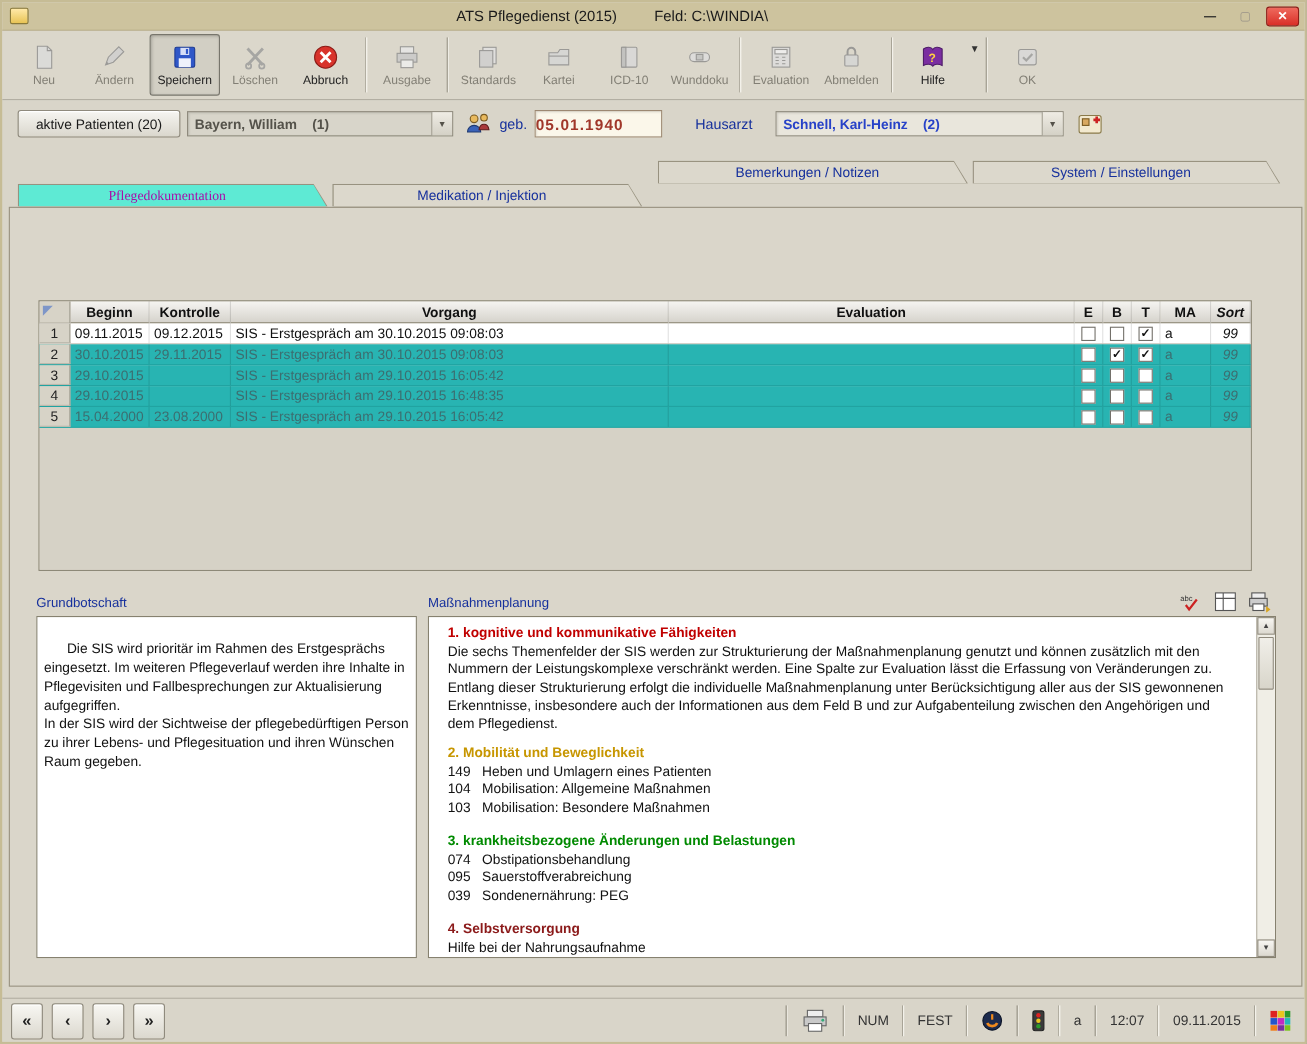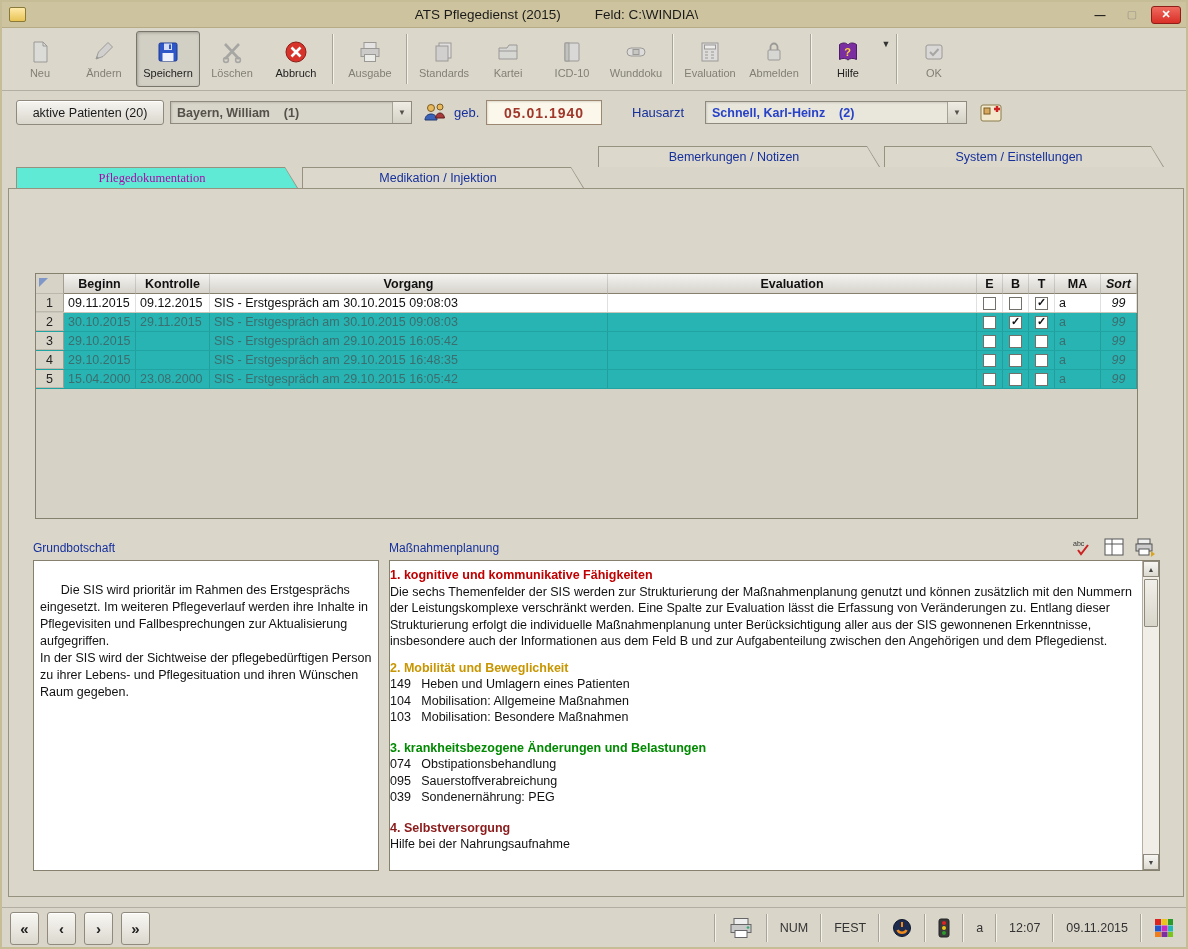--- a/index.html
+++ b/index.html
@@ -53,21 +53,21 @@
                   background:linear-gradient(#efece4,#d4d1c6); display:flex; align-items:center;
                   justify-content:center; font-size:8px; color:#55524a; }
   .dd-patient { left:168px; top:7px; width:242px; }
   .dd-patient .dd-text { color:#54524a; }
   .dd-hausarzt { left:703px; top:7px; width:262px; background:#e9e6dc; }
   .dd-hausarzt .dd-text { color:#2742c8; }
   .mini-ic { position:absolute; top:7px; width:26px; height:23px; }
   .plabel { position:absolute; font-size:13px; color:#16309c; top:11px; }
   .geb-field { position:absolute; left:484px; top:6px; width:116px; height:25px; background:#fbf7ea;
                border:1px solid #9c8872; box-shadow:inset 1px 1px 2px rgba(0,0,0,.12);
-               display:flex; align-items:center; justify-content:center;
+               display:flex; align-items:center; 
                font-size:14px; font-weight:bold; color:#a0372a; letter-spacing:1px; }
 
   
   .tabs { position:absolute; top:144px; left:0; right:0; height:42px; }
   .tab { position:absolute; height:21px; background:#97917f;
          clip-path:polygon(0 0, calc(100% - 13px) 0, 100% 100%, 0 100%); }
   .tab-in { position:absolute; left:1px; right:1px; top:1px; bottom:0; background:#dcd8cc;
             clip-path:polygon(0 0, calc(100% - 12px) 0, 100% 100%, 0 100%);
             display:flex; align-items:center; justify-content:center;
             font-size:12.5px; color:#16309c; padding-right:10px; }
@@ -112,21 +112,21 @@
   .corner::after { content:""; position:absolute; left:3px; top:4px;
                    border-right:9px solid transparent; border-top:9px solid #7e96c8; }
   .grid-fill { flex:1 1 auto; background:#d6d2c6; }
 
   
   .field-label { position:absolute; font-size:12px; color:#16309c; }
   .textbox { position:absolute; background:#fff; border:1px solid #86816f; }
   .gb-box { left:24px; top:371px; width:346px; height:311px; padding:4px 6px;
             font-size:12.5px; line-height:17px; color:#111; white-space:pre-wrap; overflow:hidden; }
   .mp-box { left:380px; top:371px; width:771px; height:311px; overflow:hidden; }
-  .mp-content { position:absolute; left:0; top:0; right:17px; bottom:0; padding:4px 0;
+  .mp-content { position:absolute; left:0; top:0; right:17px; bottom:0; padding:4px 17px;
                 font-size:12.5px; line-height:16.5px; color:#111; overflow:hidden; }
   .mp-head { font-weight:bold; margin-top:2px; }
   .mp-head.sec1 { color:#c00000; }
   .mp-head.sec2 { color:#c79600; }
   .mp-head.sec3 { color:#008a00; }
   .mp-head.sec4 { color:#8b1a1a; }
   .mp-body { margin-bottom:10px; }
   .mp-item { white-space:pre; }
   .mp-gap { height:12px; }
 

